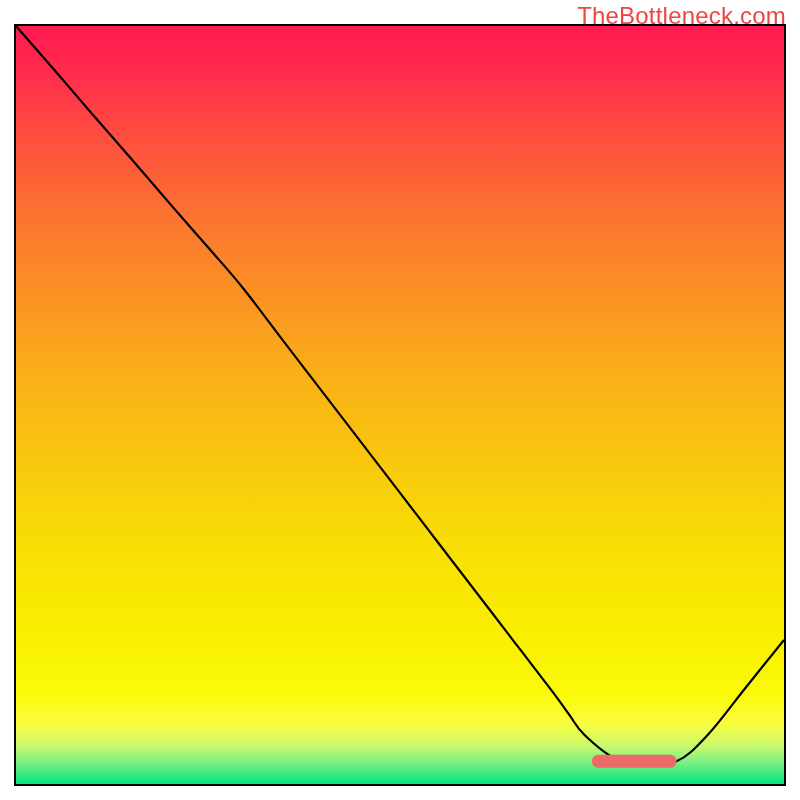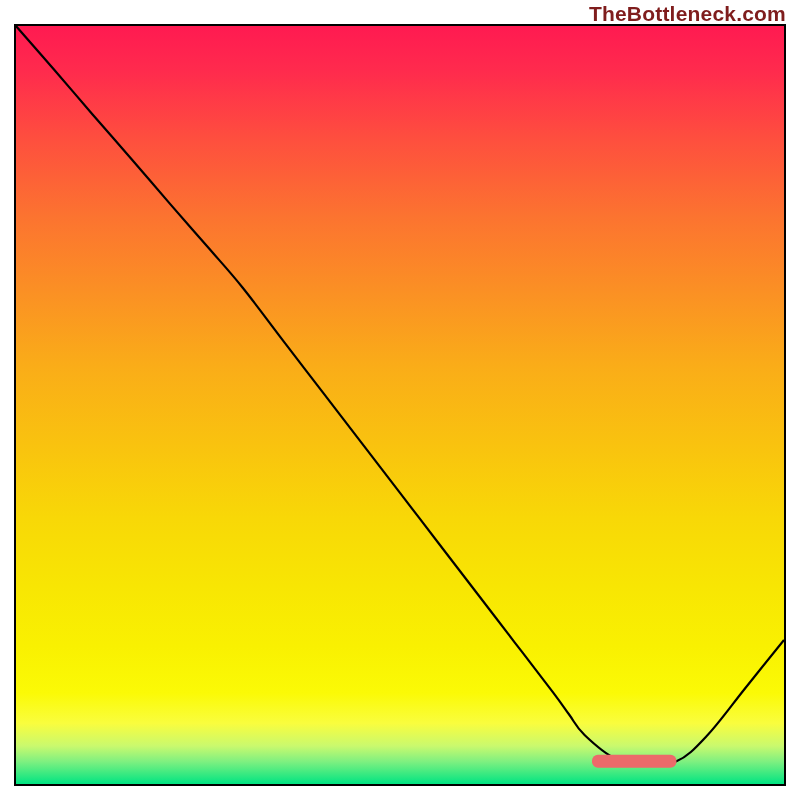--- a/index.html
+++ b/index.html
@@ -17,23 +17,23 @@
     top: 24px;
     width: 772px;
     height: 762px;
     box-sizing: border-box;
     border: 2px solid #000;
   }
   .attribution {
     position: absolute;
     top: 2px;
     right: 14px;
-    font-size: 21px;
-    font-weight: 700;
-    color: #7f1d1d;
+    font-size: 24px;
+    font-weight: 400;
+    color: #ef4444;
     letter-spacing: 0.2px;
   }
   svg.plot {
     position: absolute;
     left: 0;
     top: 0;
     width: 100%;
     height: 100%;
   }
   .curve {

